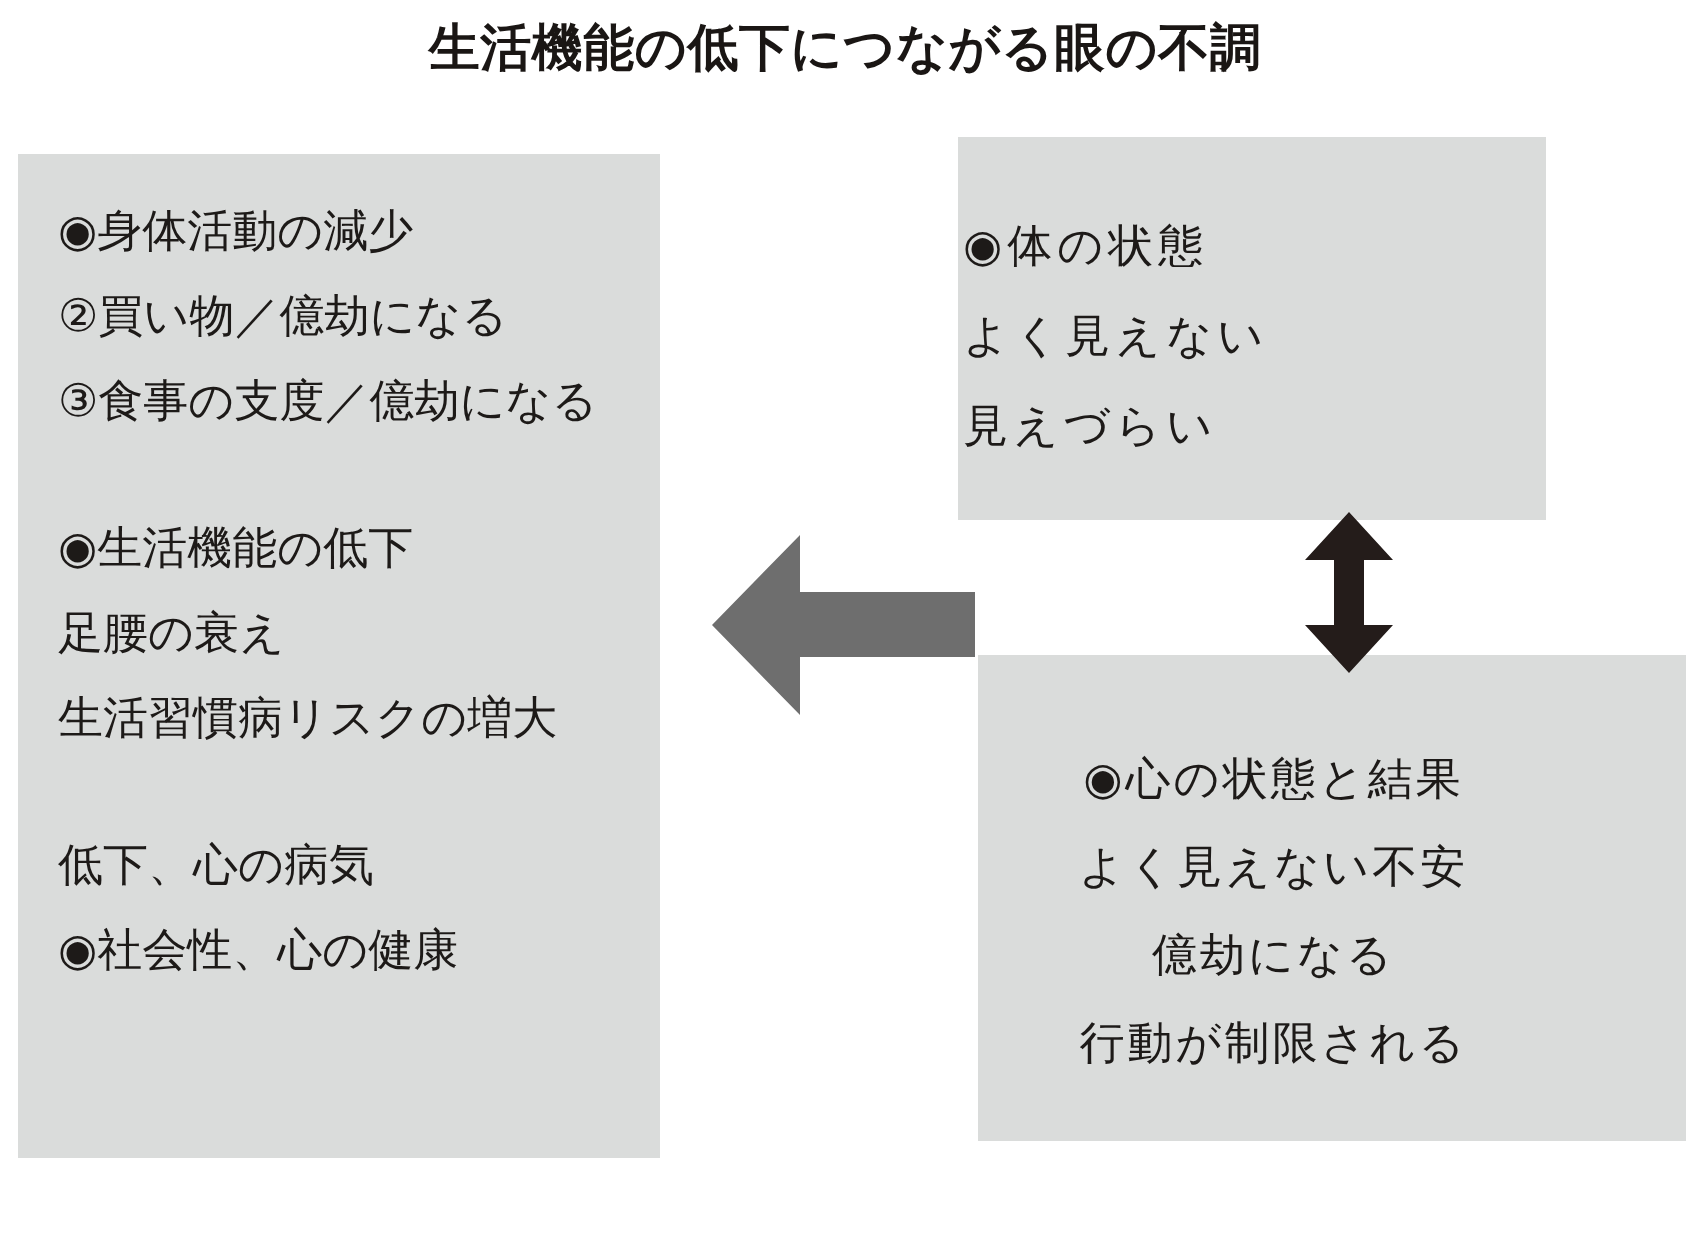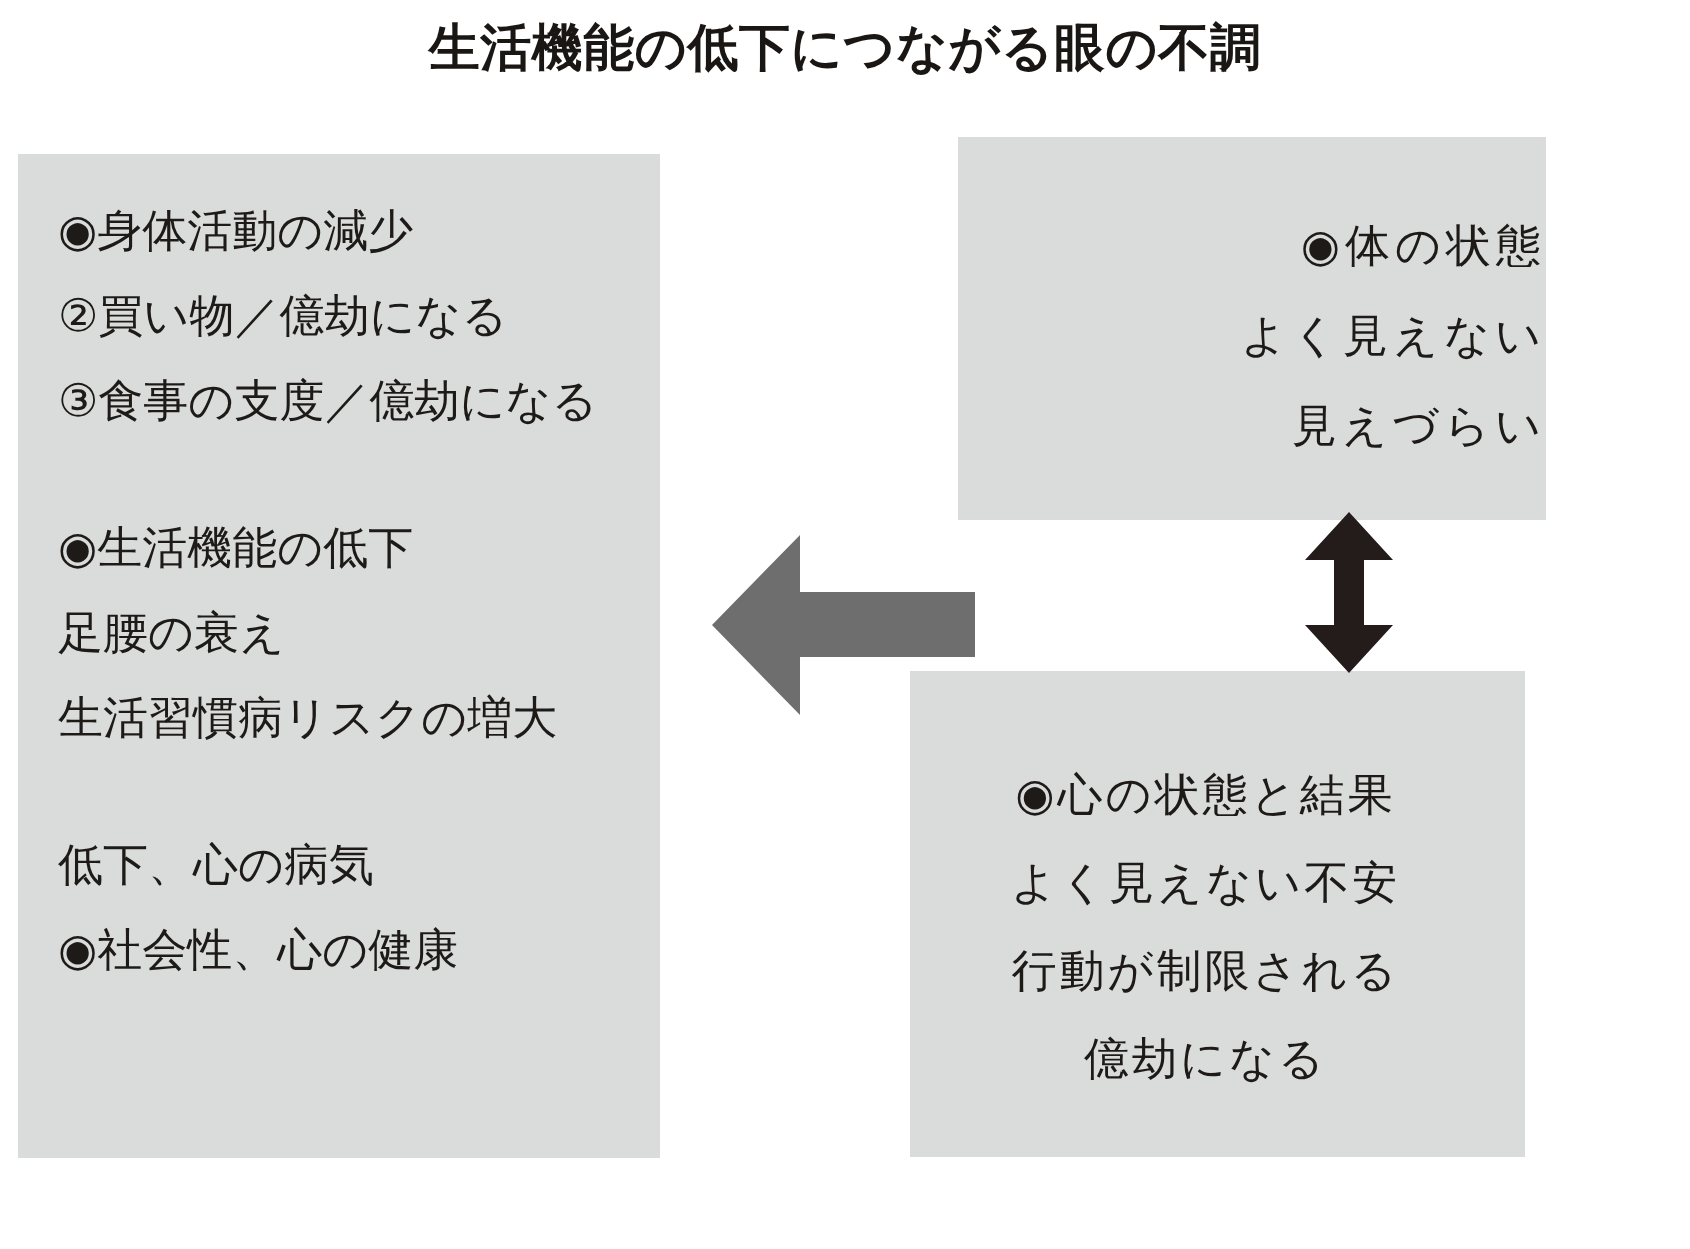--- a/index.html
+++ b/index.html
@@ -53,26 +53,25 @@
 
   .panel-top-right {
     left: 958px;
     top: 137px;
     width: 588px;
     height: 383px;
     padding: 0;
   }
 
   .panel-bottom-right {
-    left: 910px;
+    left: 978px;
     top: 655px;
-    width: 615px;
+    width: 708px;
     height: 486px;
     padding: 0;
-    margin-top: 16px;
   }
 
   
   .group {
     margin: 0;
     padding: 0;
   }
   .line {
     font-size: 45px;
     line-height: 85px;
@@ -88,21 +87,21 @@
   .panel-left .group-gap {
     height: 62px;
   }
 
   
   .panel-top-right .inner {
     position: absolute;
     left: 0;
     top: 64px;
     width: 588px;
-    text-align: right;
+    text-align: left;
   }
   .panel-top-right .line {
     letter-spacing: 5px;
     line-height: 90px;
     text-indent: 5px;
   }
 
   .panel-bottom-right .inner {
     position: absolute;
     left: 0;
@@ -169,22 +168,22 @@
       <div class="line bullet">◉体の状態</div>
       <div class="line">よく見えない</div>
       <div class="line">見えづらい</div>
     </div>
   </div>
 
   <div class="panel panel-bottom-right">
     <div class="inner">
       <div class="line bullet">◉心の状態と結果</div>
       <div class="line">よく見えない不安</div>
+      <div class="line">億劫になる</div>
       <div class="line">行動が制限される</div>
-      <div class="line">億劫になる</div>
     </div>
   </div>
 
   <svg class="arrow-left-big" viewBox="0 0 285 205">
     <polygon points="12,105 100,15 100,72 275,72 275,137 100,137 100,195" fill="#6e6e6e"></polygon>
   </svg>
 
   <svg class="arrow-updown" viewBox="0 0 110 175">
     <polygon points="55,7 99,55 70,55 70,120 99,120 55,168 11,120 40,120 40,55 11,55" fill="#241c1a"></polygon>
   </svg>

